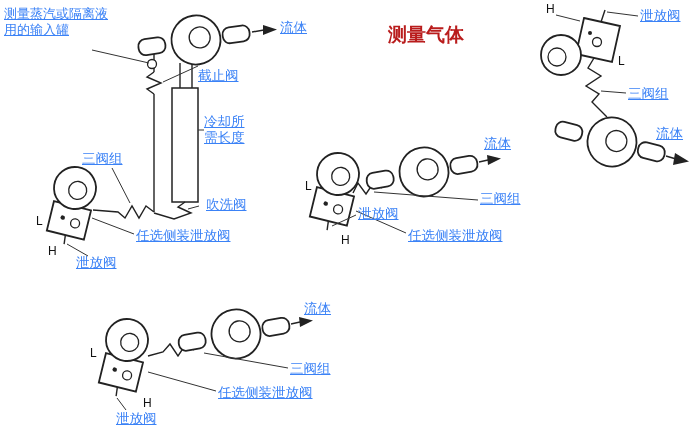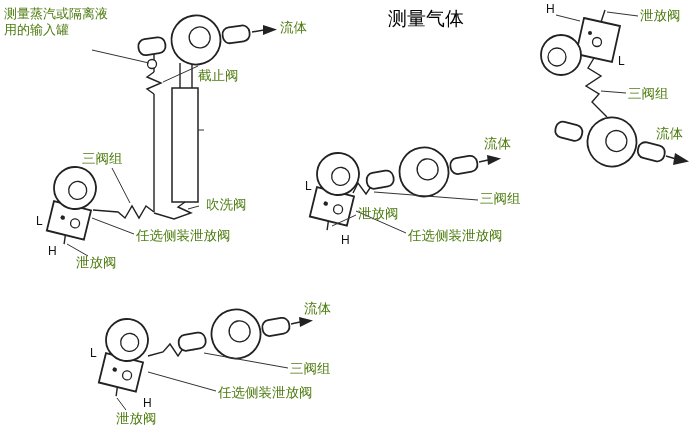--- a/index.html
+++ b/index.html
@@ -9,26 +9,27 @@
     color:#111;
     width:700px; height:443px;
   }
   .stage {
     position:relative; width:700px; height:443px;
     background:#fff; overflow:hidden;
   }
   .stage svg { position:absolute; left:0; top:0; }
   .lbl {
     position:absolute; font-size:13.5px; line-height:1.22;
-    white-space:pre-line; color:#4d7c0f;
+    white-space:pre-line; color:#3b82f6;text-decoration:underline;
   }
   .note { font-size:13px; }
   .title {
-    position:absolute; font-size:19px; font-weight:normal; color:#000000;
+    position:absolute; font-size:19px; font-weight:bold; color:#b91c1c;
     white-space:nowrap;
+    margin-top:16px;
   }
   .port { position:absolute; font-size:12px; color:#111; }
   
   .shape    { fill:#fff; stroke:#222; stroke-width:1.8; }
   .thin     { fill:none; stroke:#222; stroke-width:1.3; }
   .pipeline { fill:none; stroke:#222; stroke-width:1.4; stroke-linejoin:miter; }
   .callout  { fill:none; stroke:#333; stroke-width:1; }
   .arrowhead{ fill:#222; stroke:none; }
   .dot      { fill:#222; stroke:none; }
 </style>
@@ -130,20 +131,22 @@
       <line class="callout" x1="288" y1="368" x2="204" y2="353"></line>
       <line class="callout" x1="216" y1="391" x2="148" y2="372"></line>
       <line class="callout" x1="126" y1="410" x2="117" y2="398"></line>
     </g>
   </svg>
 
   <div class="lbl note" style="left:4px;top:6px">测量蒸汽或隔离液
 用的输入罐</div>
   <div class="lbl" style="left:280px;top:20px">流体</div>
   <div class="lbl" style="left:198px;top:68px">截止阀</div>
+  <div class="lbl" style="left:204px;top:114px">冷却所
+需长度</div>
   <div class="lbl" style="left:82px;top:151px">三阀组</div>
   <div class="lbl" style="left:206px;top:197px">吹洗阀</div>
   <div class="lbl" style="left:136px;top:228px">任选侧装泄放阀</div>
   <div class="lbl" style="left:76px;top:255px">泄放阀</div>
   <div class="port" style="left:36px;top:214px">L</div>
   <div class="port" style="left:48px;top:244px">H</div>
 
   <div class="title" style="left:388px;top:6px">测量气体</div>
   <div class="port" style="left:546px;top:2px">H</div>
   <div class="lbl" style="left:640px;top:8px">泄放阀</div>

